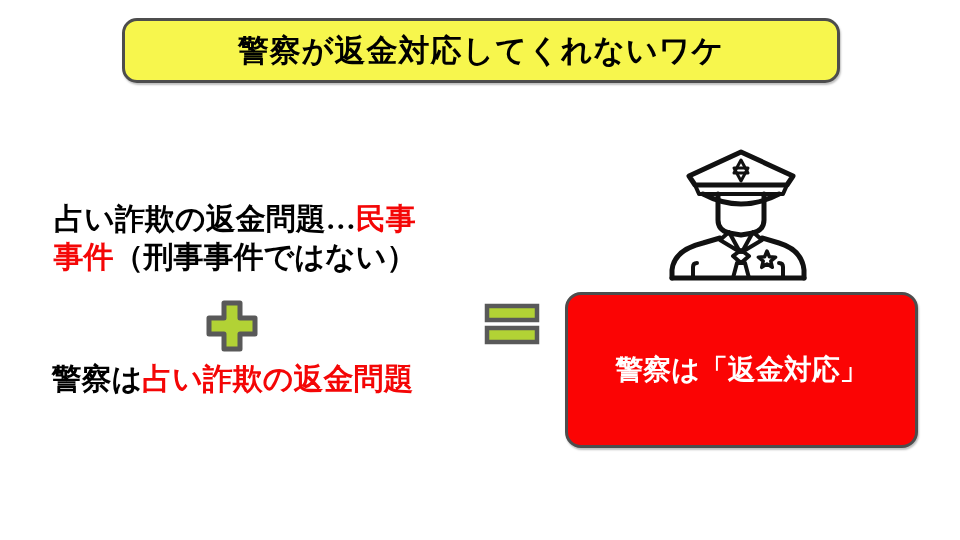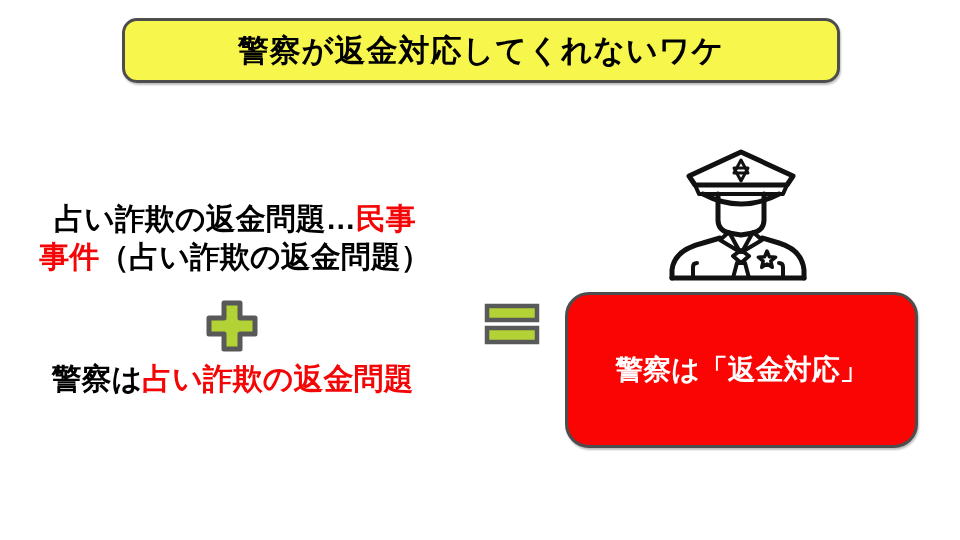--- a/index.html
+++ b/index.html
@@ -8,49 +8,49 @@
     font-family:"Liberation Sans","DejaVu Sans",sans-serif;font-weight:bold;
   }
   .banner{
     position:absolute;left:122px;top:18px;width:712px;height:59px;
     background:#f7f64d;border:3px solid #4d4d4d;border-radius:15px;
     display:flex;align-items:center;justify-content:center;
     box-shadow:1px 2px 2px rgba(0,0,0,0.25);
   }
   .banner span{font-size:31px;color:#000000;letter-spacing:1px;}
   .stmt{
-    position:absolute;text-align:center;font-size:30px;line-height:38px;color:#000000;
+    position:absolute;text-align:center;font-size:30px;line-height:38px;color:#000000;font-family:Liberation Serif, serif;
   }
   .stmt1{left:10px;top:200px;width:450px;}
   .stmt2{left:0px;top:360px;width:465px;}
   .red{color:#f40606;}
   .op{position:absolute;}
   .plus{left:203px;top:297px;}
   .equals{left:483px;top:301px;}
   .police{position:absolute;left:663px;top:148px;}
   .result-box{
     position:absolute;left:565px;top:292px;width:347px;height:150px;
-    background:#fb0404;border:3px solid #4d4d4d;border-radius:24px;
+    background:#fb0404;border:3px solid #4d4d4d;border-radius:16px;
     display:flex;flex-direction:column;align-items:center;justify-content:center;
     box-shadow:1px 2px 2px rgba(0,0,0,0.25);
   }
   .result-box div{font-size:28px;line-height:38px;color:#ffffff;text-align:center;}
 </style>
 </head>
 <body>
 
 <div class="canvas">
 
   <div class="banner">
     <span>警察が返金対応してくれないワケ</span>
   </div>
 
   <div class="stmt stmt1">
     <span>占い詐欺の返金問題…</span><span class="red">民事</span><br>
-    <span class="red">事件</span><span>（占い詐欺の返金問題）</span>
+    <span class="red">事件</span><span>（刑事事件ではない）</span>
   </div>
 
   <svg class="op plus" width="58" height="58" viewBox="0 0 58 58">
     <path d="M21 6 H37 V21 H52 V37 H37 V52 H21 V37 H6 V21 H21 Z" fill="#b2d235" stroke="#595959" stroke-width="5" stroke-linejoin="round"></path>
   </svg>
 
   <div class="stmt stmt2">
     <span>警察は</span><span class="red">占い詐欺の返金問題</span><br>
   </div>
 

